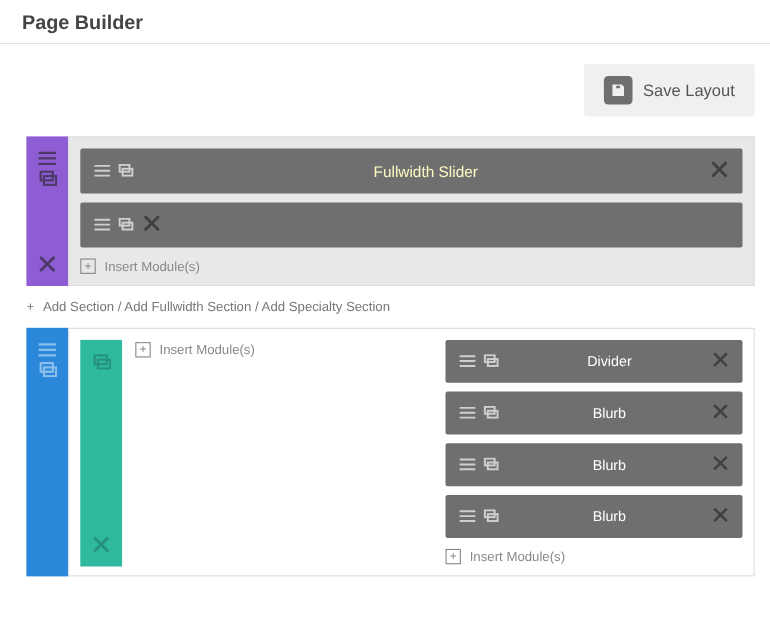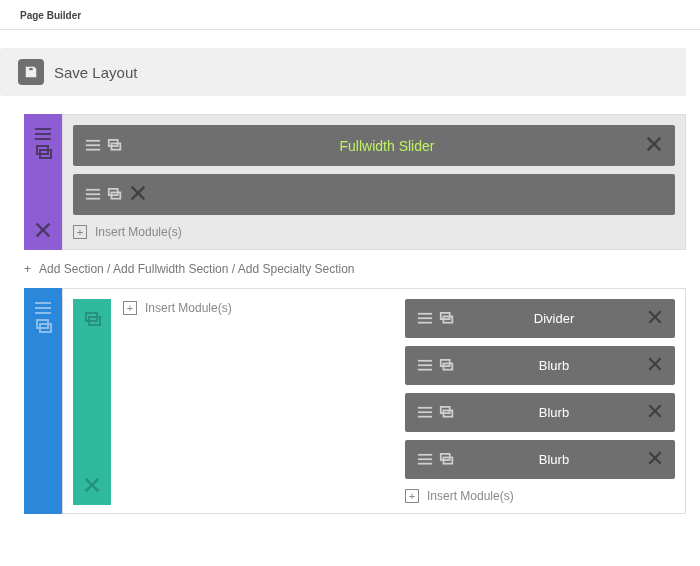--- a/index.html
+++ b/index.html
@@ -1,41 +1,41 @@
 <!DOCTYPE html>
 <html><head>
   <meta charset="utf-8">
   <style>
     * { box-sizing: border-box; margin: 0; padding: 0; }
     body { font-family: -apple-system, Helvetica, Arial, sans-serif; font-size: 13px; color: #444; background: #fff; width: 700px; }
     
-    .header { padding: 10px 20px 8px; border-bottom: 1px solid #e0e0e0; font-weight: 600; font-size: 10px; }
-    
-    .toolbar { display: flex; justify-content: flex-end; gap: 14px; padding: 18px 14px 18px 0; flex-direction: column; }
+    .header { padding: 10px 20px 8px; border-bottom: 1px solid #e0e0e0; font-weight: 600; font-size: 18px; }
+    
+    .toolbar { display: flex; justify-content: flex-end; gap: 14px; padding: 18px 14px 18px 0; }
     .tool-btn { display: flex; align-items: center; gap: 10px; background: #f0f0f0; border: none; padding: 11px 18px; font-size: 15px; color: #555; cursor: pointer; border-radius: 3px; }
     .tool-icon { width: 26px; height: 26px; background: #6f6f6f; border-radius: 50%; display: flex; align-items: center; justify-content: center; color: #f0f0f0; }
     .tool-icon.square { border-radius: 4px; }
     .tool-icon svg { width: 14px; height: 14px; fill: #f0f0f0; stroke: #f0f0f0; }
     
     .builder { padding: 0 14px 10px 24px; }
     
     .section { display: flex; margin-bottom: 6px; }
     .section-handle { width: 38px; display: flex; flex-direction: column; align-items: center; padding: 10px 0; }
     .section-handle.purple { background: #8e5dd4; }
     .section-handle.blue { background: #2b87da; }
     .handle-top { flex: 0 0 auto; }
     .handle-bottom { margin-top: auto; }
     .hicon { width: 18px; height: 16px; margin: 2px 0; opacity: 0.6; display: flex; align-items: center; justify-content: center; }
     .hicon svg { stroke: #222; }
     .blue .hicon svg { stroke: #fff; opacity: 0.75; }
     
     .section-body { flex: 1; background: #e8e8e8; padding: 10px 10px 8px; border: 1px solid #ddd; }
     .section-body.white { background: #fff; border: 1px solid #ddd; }
     
-    .module-row { background: #6f6f6f; color: #bef264; display: flex; align-items: center; padding: 10px 12px; margin-bottom: 8px; border-radius: 2px; }
+    .module-row { background: #6f6f6f; color: #fef9c3; display: flex; align-items: center; padding: 10px 12px; margin-bottom: 8px; border-radius: 2px; }
     .module-row .micon { width: 16px; height: 14px; margin-right: 6px; display: flex; align-items: center; }
     .module-row .micon svg { stroke: #cfcfcf; }
     .module-row .mtitle { flex: 1; text-align: center; font-size: 14px; }
     .module-row .mclose { width: 18px; opacity: 0.6; }
     .module-row .mclose svg { stroke: #222; }
     
     .insert-line { display: flex; align-items: center; gap: 8px; font-size: 12px; color: #888; padding: 2px 0; }
     .insert-line .plus-box { width: 14px; height: 14px; border: 1.4px solid #888; display: flex; align-items: center; justify-content: center; font-size: 11px; line-height: 1; }
     
     .add-section-line { display: flex; align-items: center; gap: 8px; font-size: 12px; color: #777; padding: 6px 0 12px 0; }

